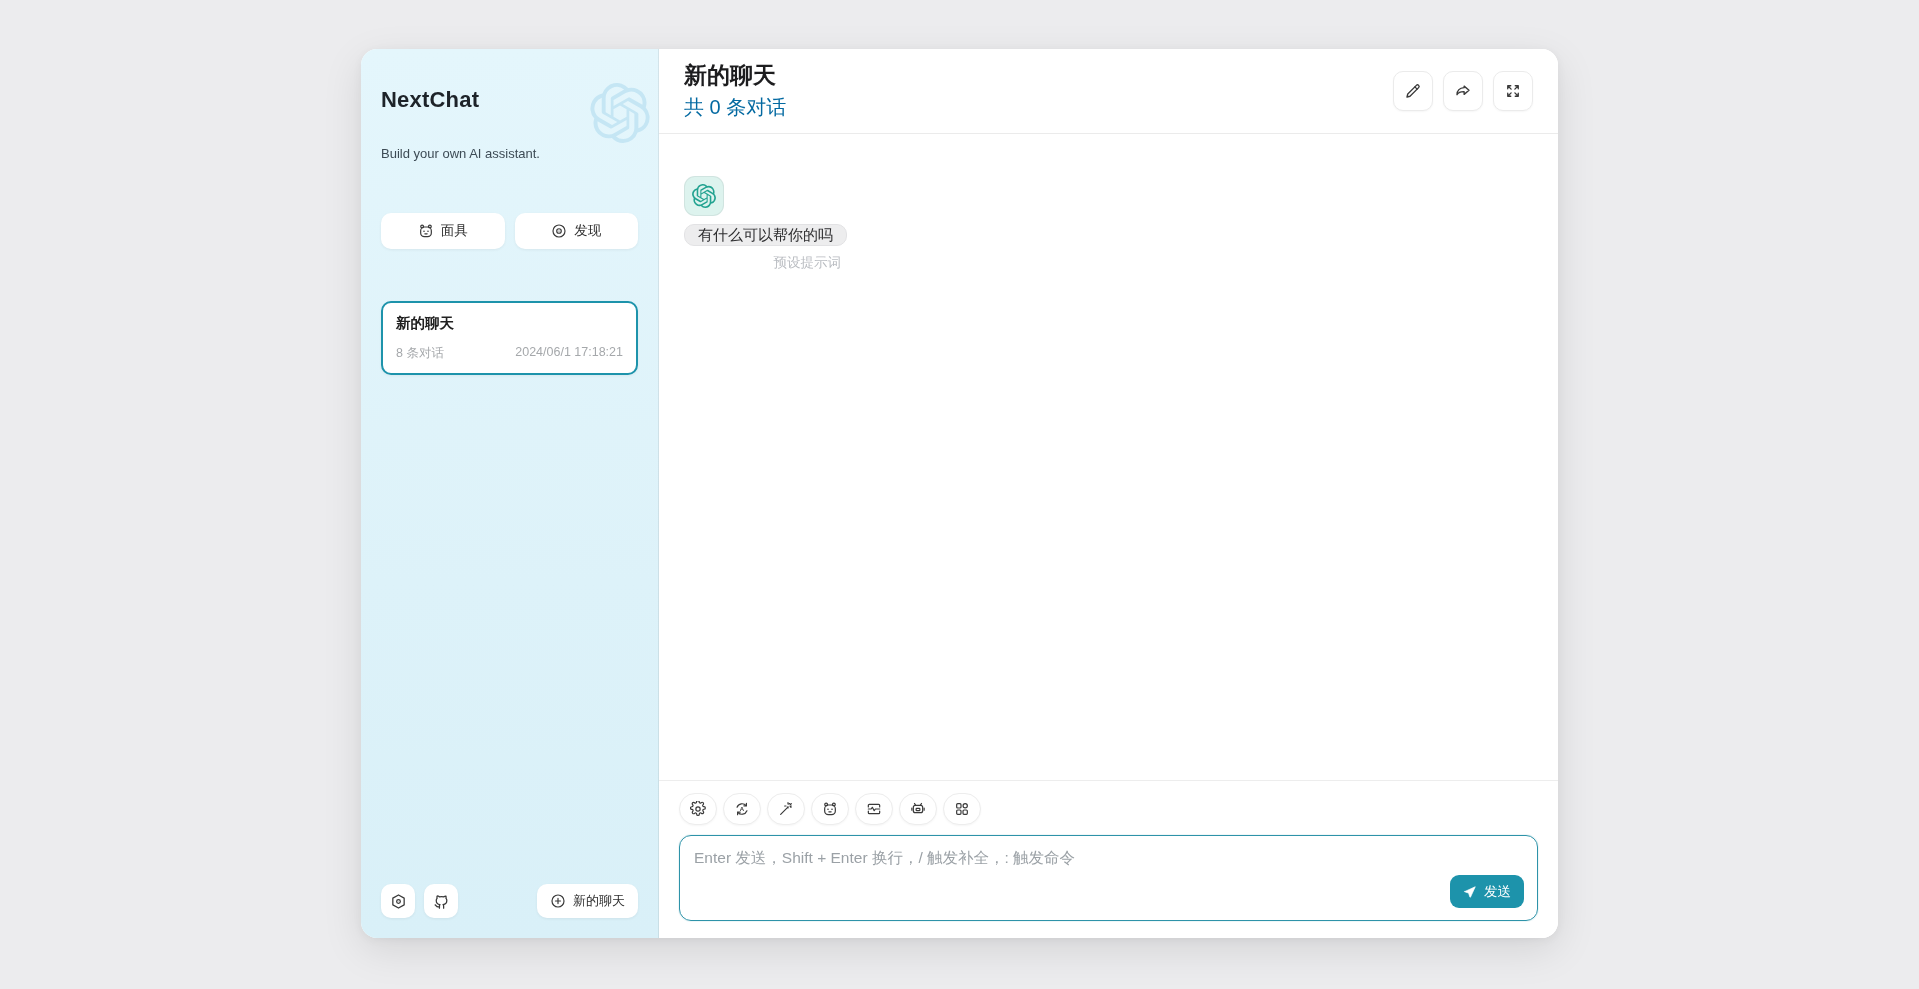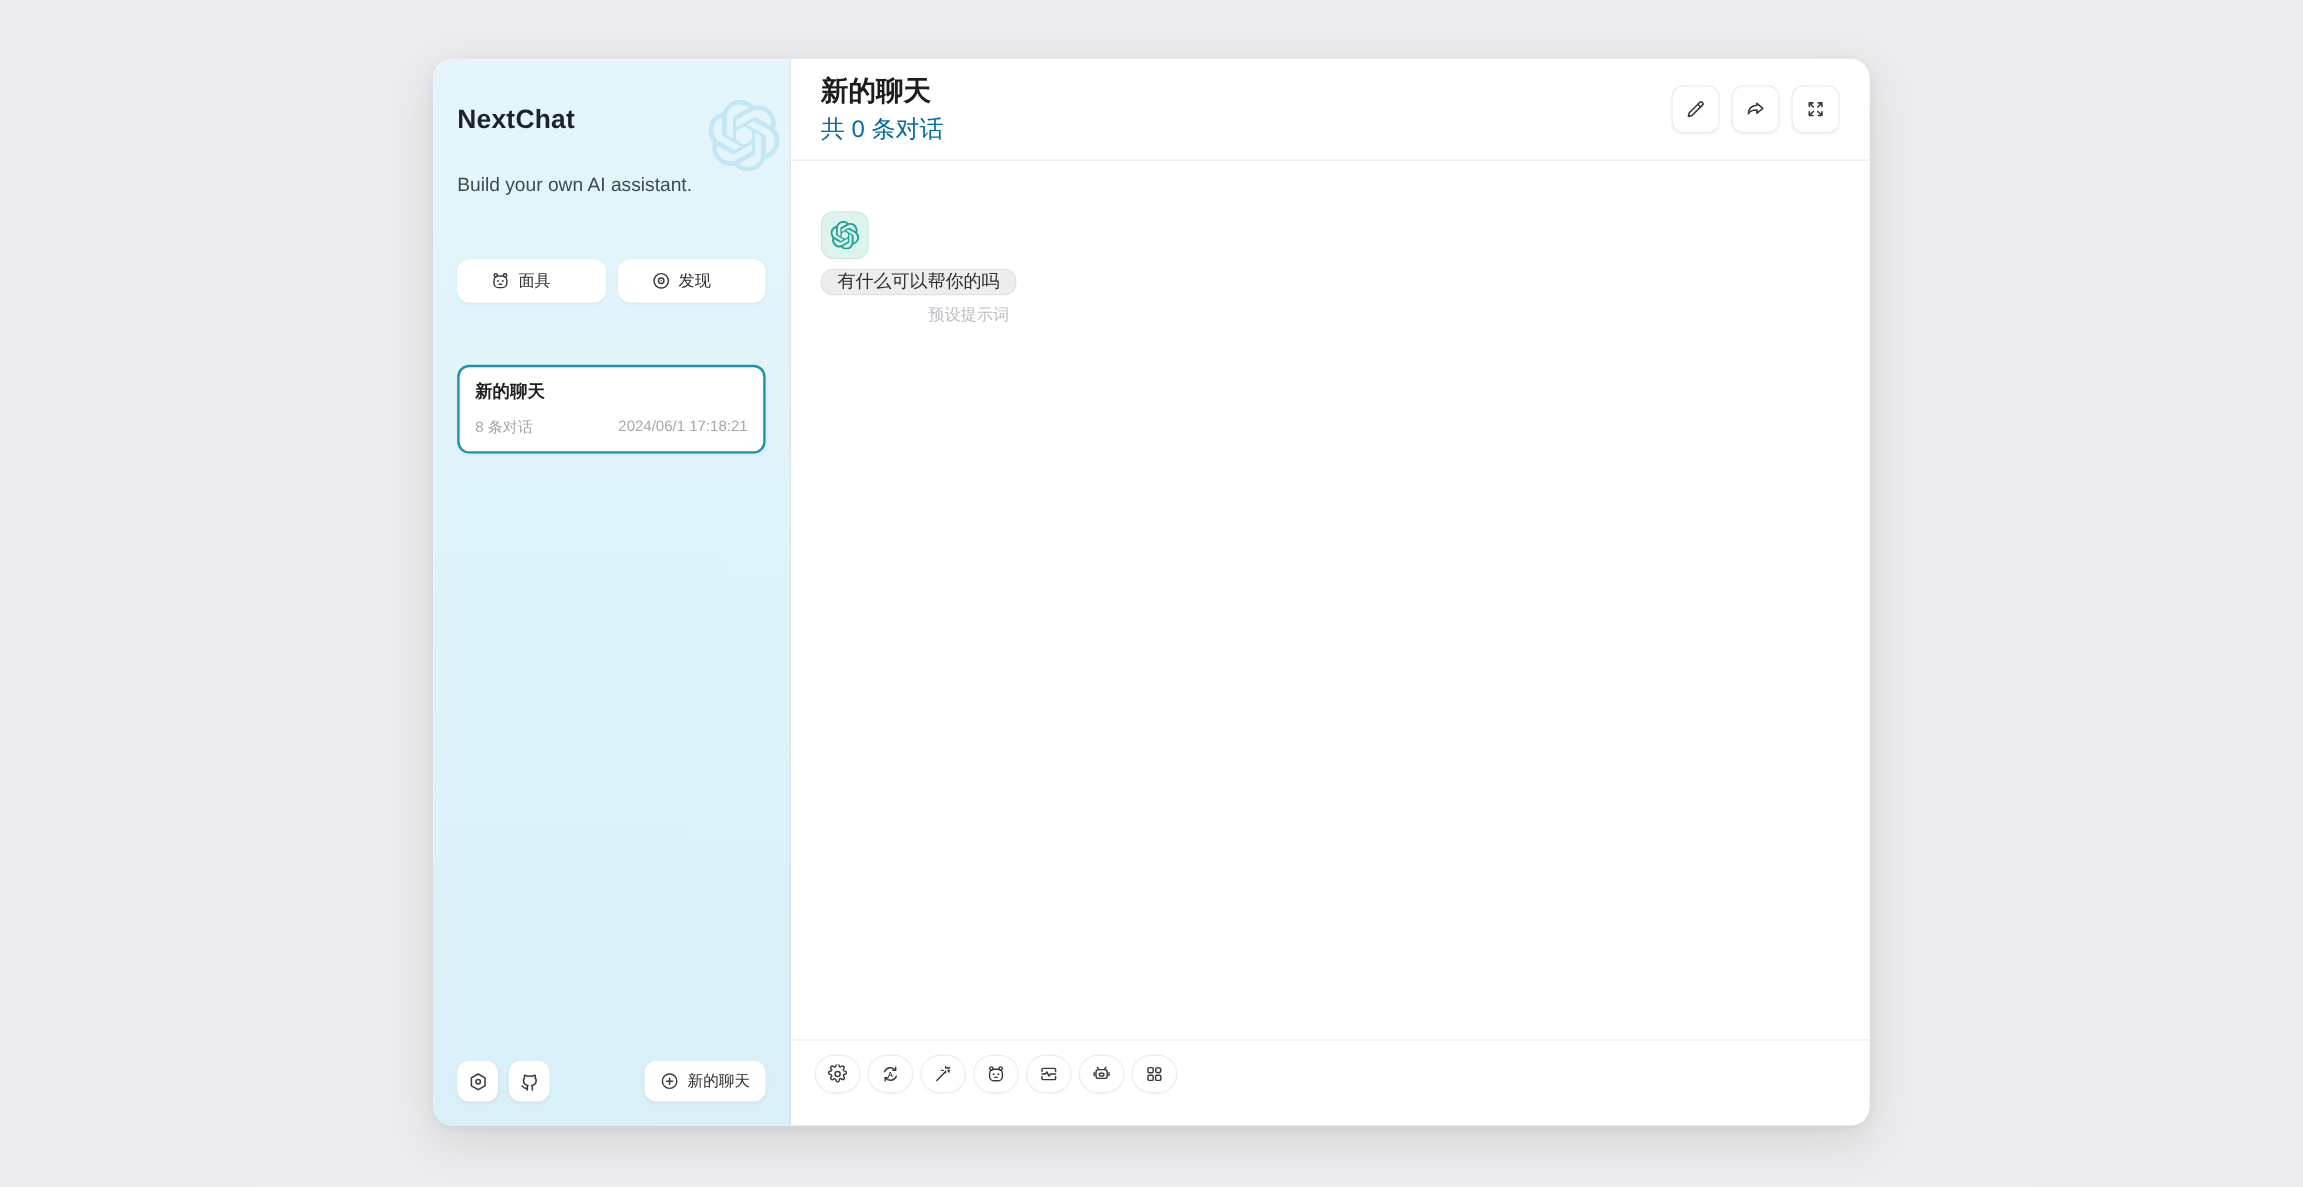--- a/index.html
+++ b/index.html
@@ -19,28 +19,27 @@
   
   .sidebar {
     width:298px; flex:0 0 298px; position:relative;
     background:linear-gradient(180deg,#e4f6fc 0%,#ddf2f9 60%,#d9f0f8 100%);
     border-right:1px solid rgba(0,0,0,.07);
     padding:38px 20px 20px 20px;
     display:flex; flex-direction:column;gap:28px;
   }
   .logo-watermark { position:absolute; top:34px; right:8px; width:60px; height:60px; }
   .sidebar-title { font-size:22px; font-weight:700; color:#1d2329; letter-spacing:.2px; }
-  .sidebar-subtitle { font-size:16px; color:#3d4b55; margin-top:5px; }
+  .sidebar-subtitle { font-size:13px; color:#3d4b55; margin-top:5px; }
   .sidebar-actions { display:flex; gap:10px; margin-top:24px; }
   .pill-btn {
     flex:1; height:36px; background:#fff; border-radius:10px;
-    display:flex; align-items:center; gap:7px;
+    display:flex; align-items:center; justify-content:center; gap:7px;
     font-size:13.5px; color:#2f2f2f; cursor:pointer;
     box-shadow:0 1px 3px rgba(0,0,0,.06);
-    padding-left:28px;
   }
   .chat-list { margin-top:24px; flex:1; }
   .chat-item {
     background:#fff; border:2px solid #1d93ab; border-radius:10px;
     padding:11px 13px; cursor:pointer;
     box-shadow:0 1px 3px rgba(0,0,0,.05);
   }
   .chat-item-title { font-size:14.5px; font-weight:700; color:#222; }
   .chat-item-meta { display:flex; justify-content:space-between; margin-top:12px;
     font-size:12.5px; color:#a5a8ab; }
@@ -303,16 +302,27 @@
             <svg class="ic" width="16" height="16" viewBox="0 0 24 24" fill="none" stroke="#3a3a3a" stroke-width="1.8" stroke-linecap="round" stroke-linejoin="round">
                 <rect x="4" y="4" width="6.5" height="6.5" rx="1.5"></rect>
                 <circle cx="16.8" cy="7.2" r="3.2"></circle>
                 <rect x="4" y="13.5" width="6.5" height="6.5" rx="1.5"></rect>
                 <rect x="13.5" y="13.5" width="6.5" height="6.5" rx="1.5"></rect>
               </svg>
           </span>
         </div>
       </div>
 
+      <div class="input-wrap">
+        <textarea placeholder="Enter 发送，Shift + Enter 换行，/ 触发补全，: 触发命令" style=""></textarea>
+        <button class="send-btn">
+          <span>
+            <svg class="ic" width="14" height="14" viewBox="0 0 24 24" fill="#ffffff">
+                <path d="M3.4 11.1 21 3l-8.1 17.6a.6.6 0 0 1-1.1-.05l-2.1-6.2a1.2 1.2 0 0 0-.75-.75l-6.2-2.1a.6.6 0 0 1 .05-1.1z" stroke="#ffffff" stroke-width="1.2" stroke-linejoin="round"></path>
+              </svg>
+          </span>
+          <span>发送</span>
+        </button>
+      </div>
     </div>
 
   </div>
 </div>
 
 </body></html>

